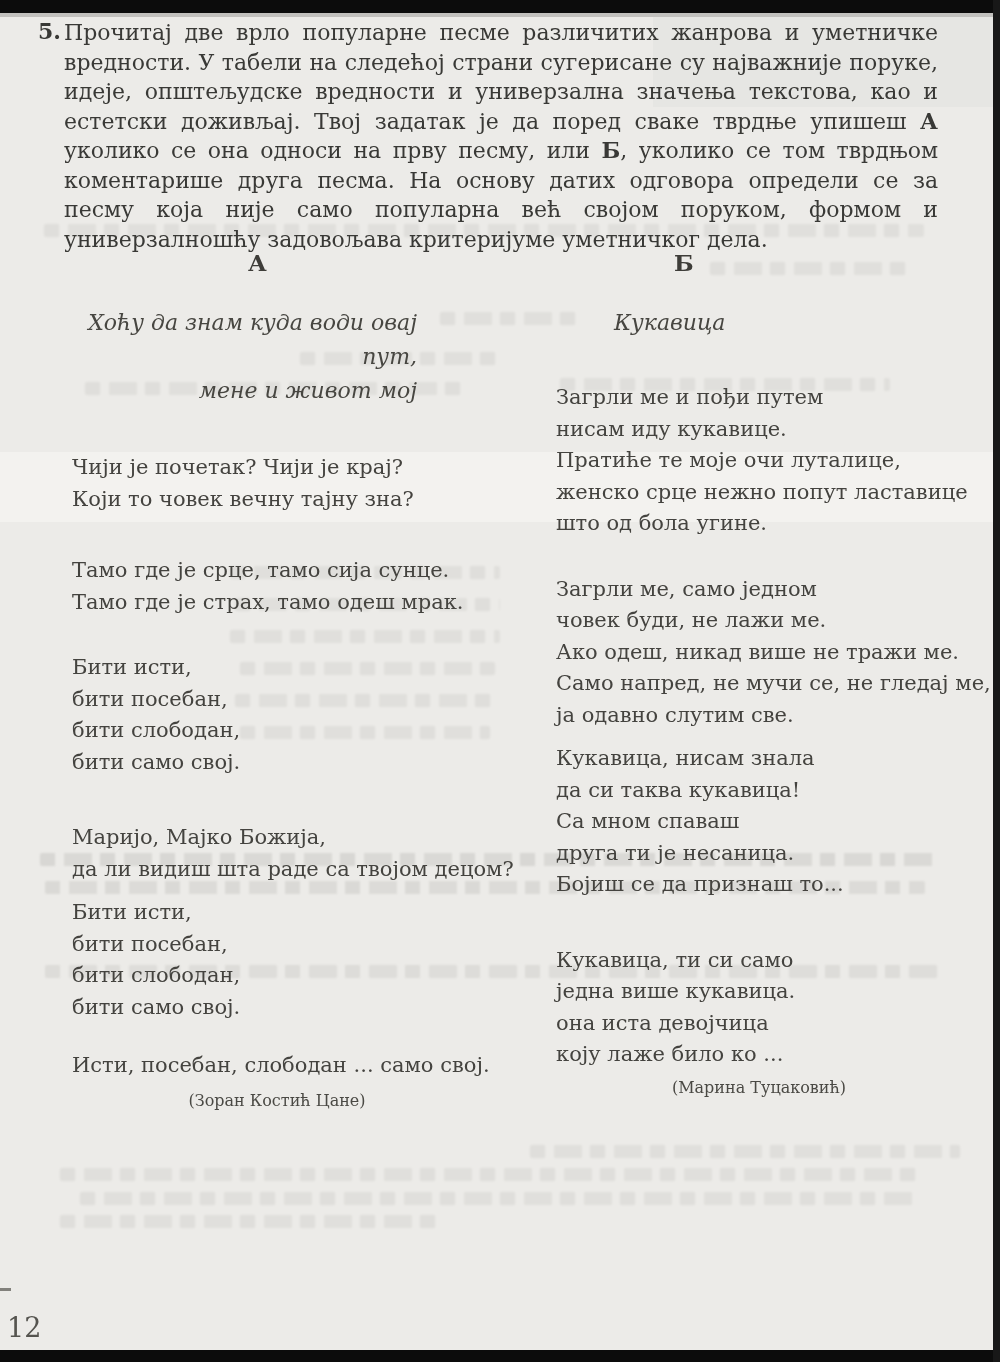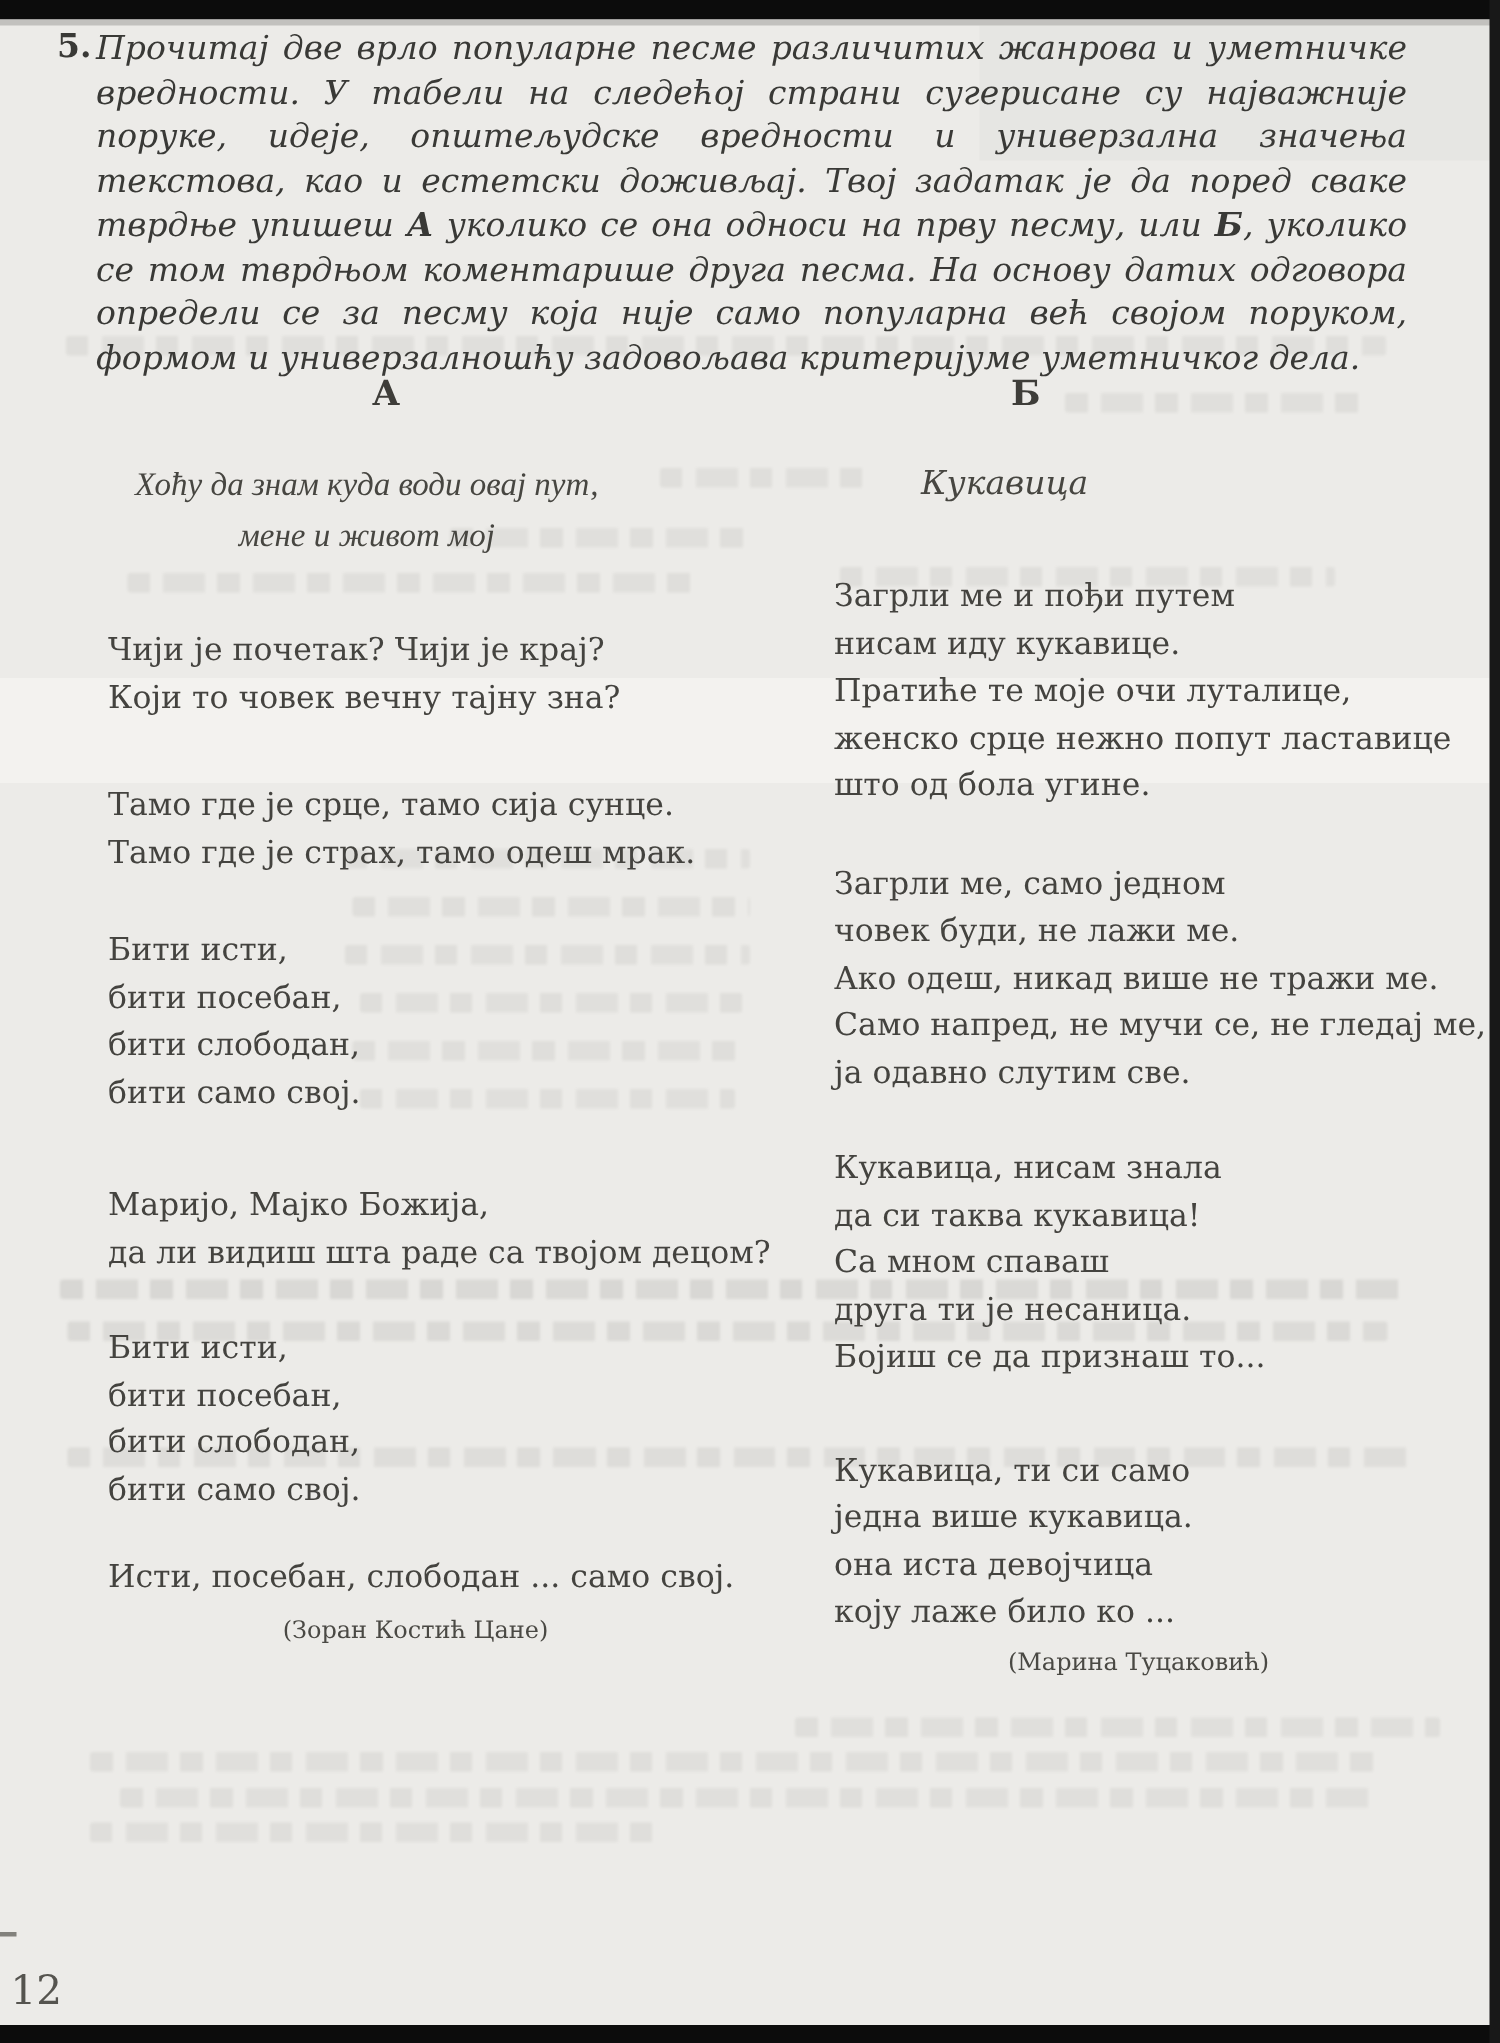--- a/index.html
+++ b/index.html
@@ -59,47 +59,47 @@
   .task {
     position: absolute; top: 18px; left: 38px; width: 900px;
     padding-left: 26px; box-sizing: border-box;
   }
   .task-num {
     position: absolute; left: 0; top: 0;
     font-size: 22px; font-weight: bold; color: #393936;
   }
   .task-text {
     margin: 0; font-size: 22px; line-height: 29.5px;
-    text-align: justify; color: #393936; font-style: italic;
+    text-align: justify; color: #393936;
   }
   .task-text .bold { font-weight: bold; }
 
   .col { position: absolute; top: 250px; }
   .col-a { left: 72px;  width: 410px; }
   .col-b { left: 556px; width: 410px; }
 
   .col-header {
     font-size: 23px; font-weight: bold; line-height: 26px; color: #3e3d39;
   }
   .col-a .col-header { margin-left: 176px; }
   .col-b .col-header { margin-left: 118px; }
 
   .poem-title {
     margin-top: 30px; font-style: italic; font-size: 22px;
     line-height: 34px; color: #474641;
   }
-  .title-a { width: 345px; text-align: center; font-family: Liberation Serif, serif; }
+  .title-a { width: 345px; text-align: right; }
   .title-b { margin-left: 58px; }
 
   .stanza { }
   .stanza .line { font-size: 21px; line-height: 31.5px; white-space: nowrap; }
 
   .m26 { margin-top: 44px; }  .m40 { margin-top: 40px; }
   .m34 { margin-top: 34px; }
-  .m24 { margin-top: 32px; }  .m27 { margin-top: 27px; }
+  .m24 { margin-top: 12px; }  .m27 { margin-top: 27px; }
   .m63 { margin-top: 42px; }
 
   .attribution {
     font-size: 16px; line-height: 30px; text-align: center;
     color: #4a4944;
   }
   .col-a .attribution { margin-top: 4px; padding-right: 0px; }
   .col-b .attribution { margin-top: 2px; padding-right: 4px; }
 
   .page-number {

